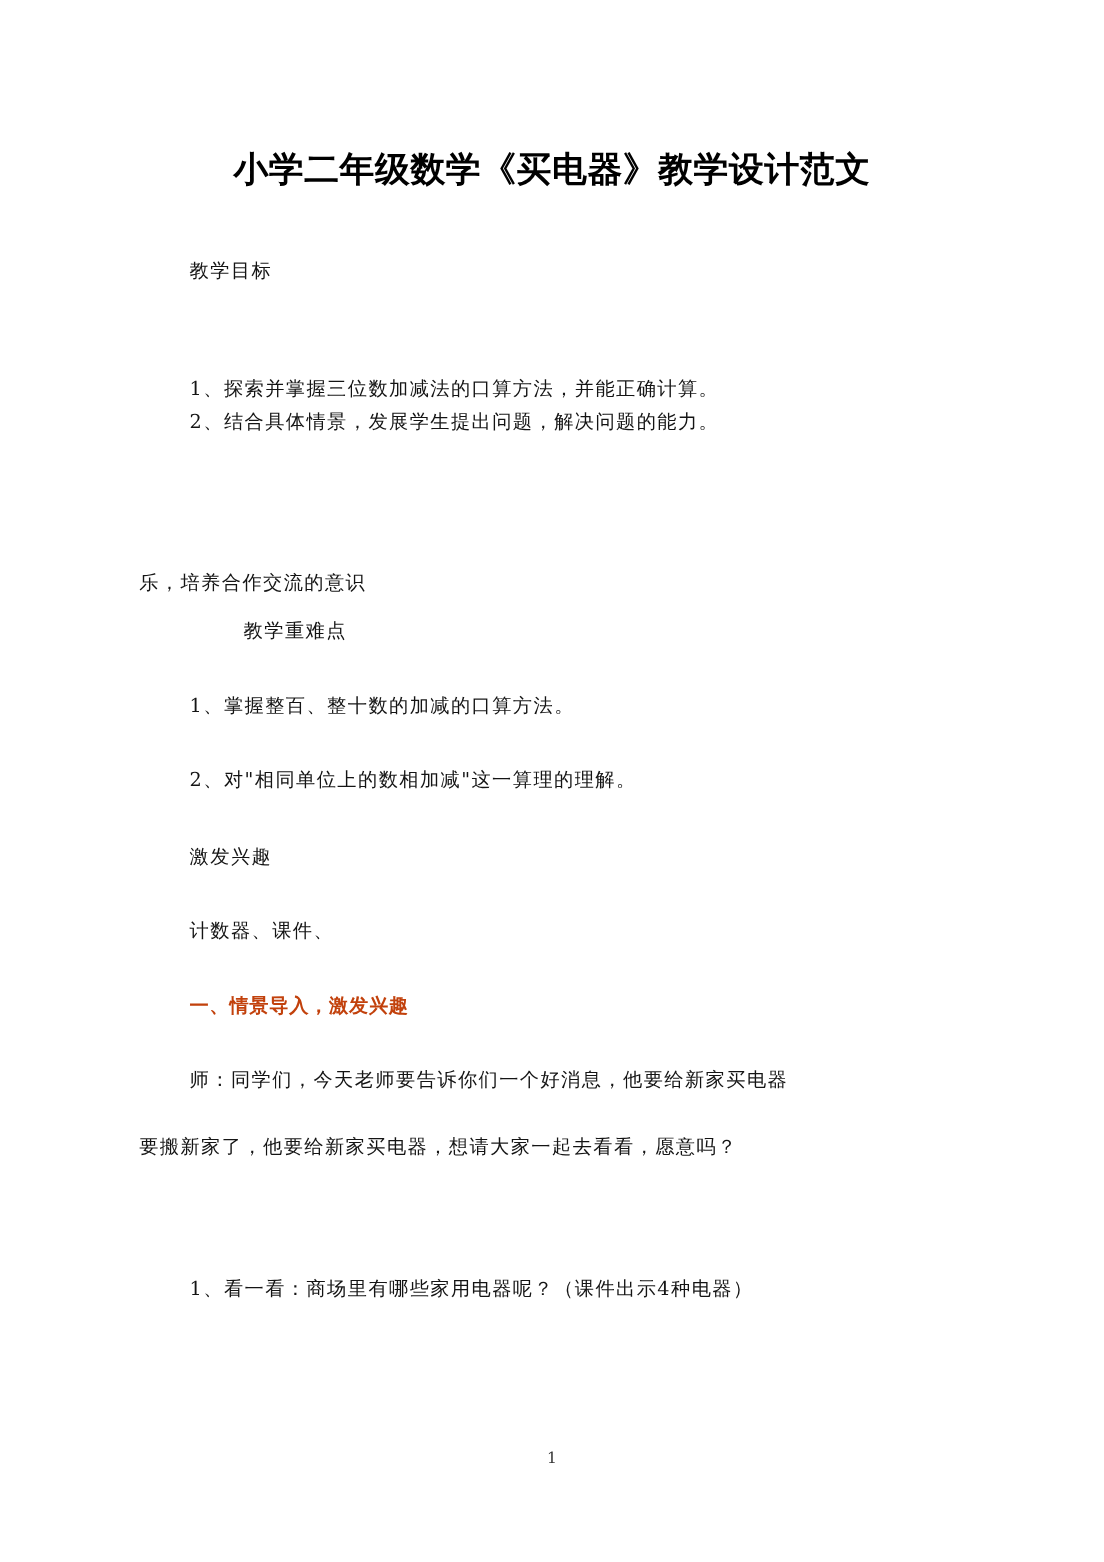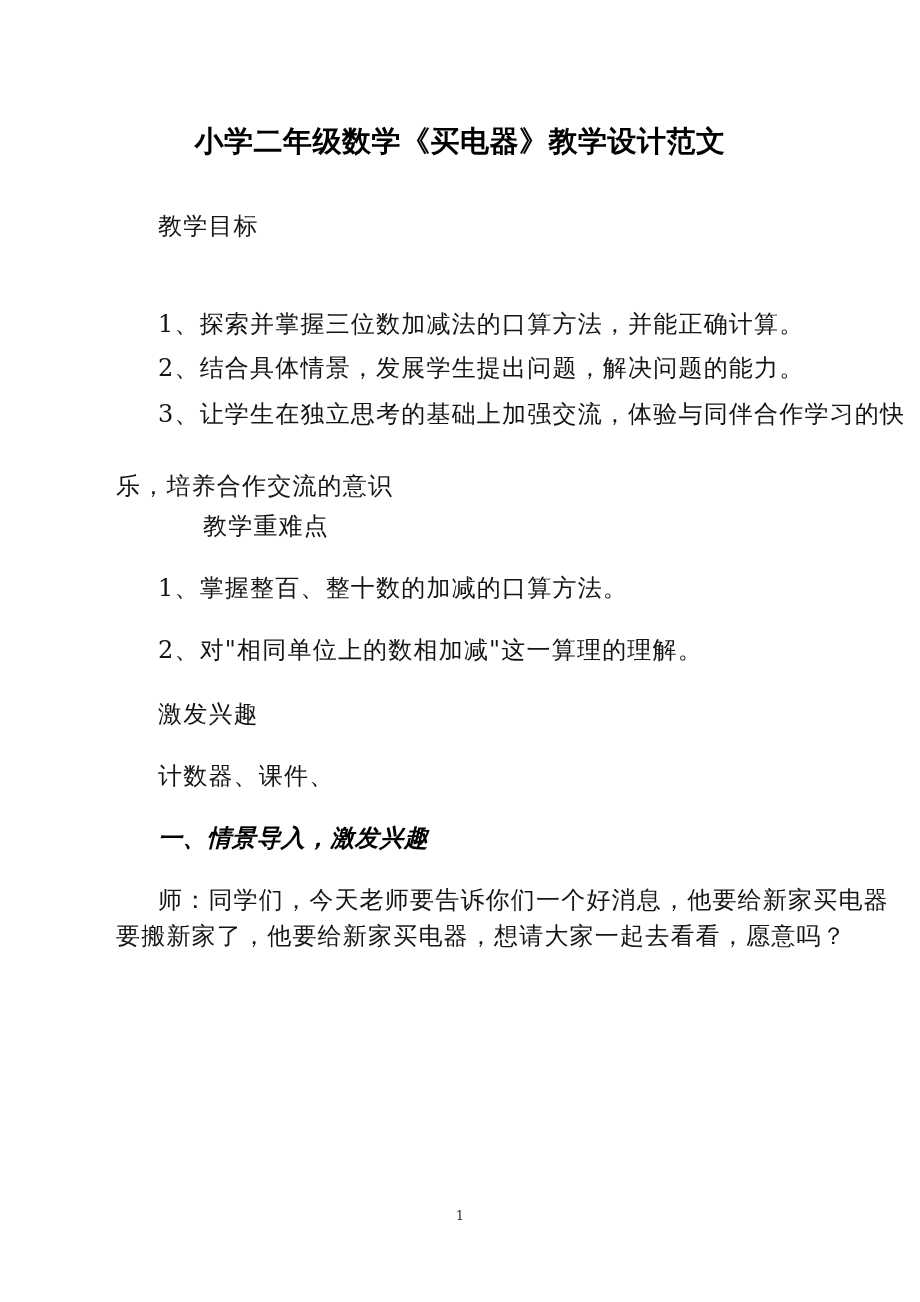--- a/index.html
+++ b/index.html
@@ -30,34 +30,33 @@
     text-align: center;
     font-family: "DejaVu Sans", "Liberation Sans", sans-serif;
     font-weight: bold;
     font-size: 29px;
     letter-spacing: 0.5px;
     color: #000000;
     margin: 0;
   }
   .line {
     position: absolute;
-    font-size: 24px;
+    font-size: 16px;
     line-height: 24px;
     white-space: nowrap;
     letter-spacing: 1.2px;
     color: #141414;
   }
   .indent { left: 158px; }
   .flush { left: 116px; }
   .bold {
     font-family: "DejaVu Sans", "Liberation Sans", sans-serif;
     font-weight: bold;
-    color: #000000;
+    color: #c2410c;
     letter-spacing: 0.6px;
-    font-style: italic;
   }
   .page-number {
     position: absolute;
     left: 0;
     width: 920px;
     top: 1208px;
     text-align: center;
     font-size: 13px;
     color: #333333;
   }
@@ -66,38 +65,38 @@
 <body>
 
 <div class="page">
 
   <h1 class="title">小学二年级数学《买电器》教学设计范文</h1>
 
   <div class="line indent" style="top:214px;">教学目标</div>
 
   <div class="line indent" style="top:276px;margin-top:36px;">1、探索并掌握三位数加减法的口算方法，并能正确计算。</div>
 
-  <div class="line indent" style="top:340px;margin-top:16px;">2、结合具体情景，发展学生提出问题，解决问题的能力。</div>
+  <div class="line indent" style="top:340px;">2、结合具体情景，发展学生提出问题，解决问题的能力。</div>
 
-  <div class="line indent" style="top:402px;">3、让学生在独立思考的基础上加强交流，体验与同伴合作学习的快</div>
   <div class="line flush" style="top:454px;margin-top:20px;">乐，培养合作交流的意识</div>
 
   <div class="line indent" style="top:514px;margin-left:45px;">教学重难点</div>
 
   <div class="line indent" style="top:576px;">1、掌握整百、整十数的加减的口算方法。</div>
 
   <div class="line indent" style="top:638px;">2、对"相同单位上的数相加减"这一算理的理解。</div>
 
   <div class="line indent" style="top:702px;">激发兴趣</div>
 
   <div class="line indent" style="top:764px;">计数器、课件、</div>
 
   <div class="line indent bold" style="top:826px;">一、情景导入，激发兴趣</div>
 
   <div class="line indent" style="top:888px;">师：同学们，今天老师要告诉你们一个好消息，他要给新家买电器</div>
-  <div class="line flush" style="top:924px;">要搬新家了，他要给新家买电器，想请大家一起去看看，愿意吗？</div>
+  <div class="line flush" style="top:944px;">要搬新家了，他要给新家买电器，想请大家一起去看看，愿意吗？</div>
 
 
+  <div class="line indent" style="top:1062px;">1、看一看：商场里有哪些家用电器呢？（课件出示4种电器）</div>
 
 
   <div class="page-number">1</div>
 
 </div>
 
 </body></html>

